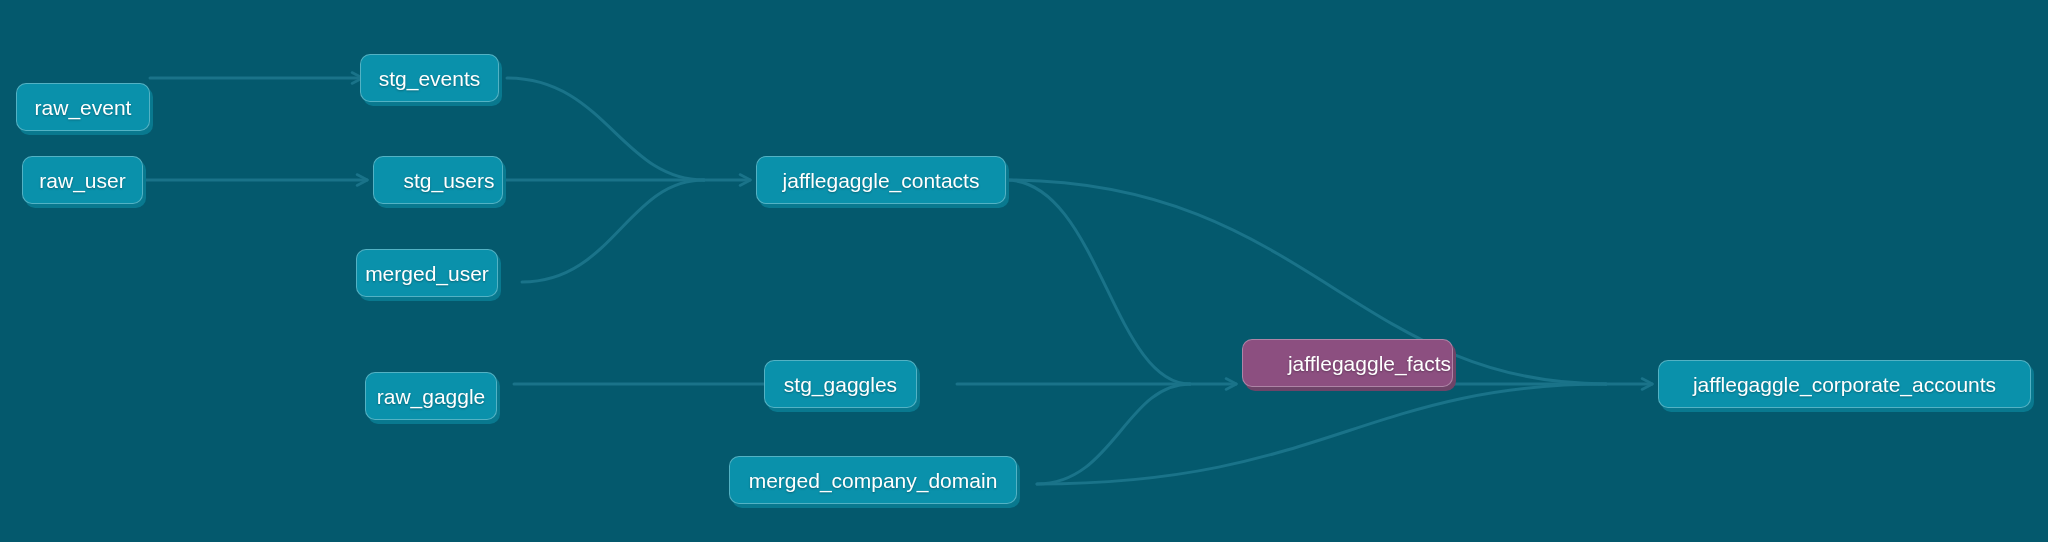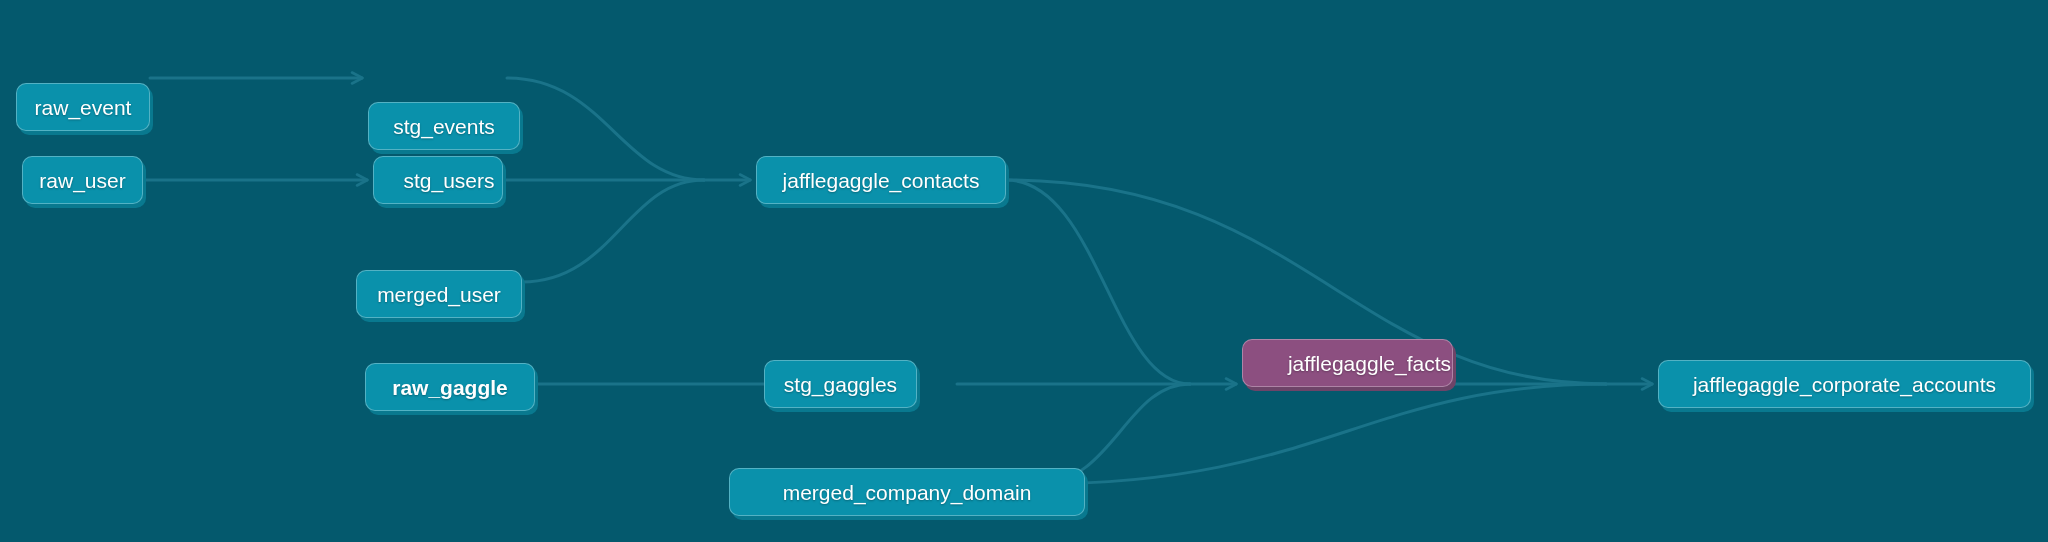--- a/index.html
+++ b/index.html
@@ -70,24 +70,24 @@
         <path d="M1006,180 C1098,180 1112.72,384 1190,384" fill="none" stroke="#1A7389" stroke-width="3" stroke-linecap="round"></path>
         <path d="M1037,484 C1113.5,484 1125.74,384 1190,384" fill="none" stroke="#1A7389" stroke-width="3" stroke-linecap="round"></path>
         <path d="M1606,384 L1652,384" fill="none" stroke="#1A7389" stroke-width="3" stroke-linecap="round" marker-end="url(#arrowhead)"></path>
         <path d="M1453,384 L1606,384" fill="none" stroke="#1A7389" stroke-width="3" stroke-linecap="round"></path>
         <path d="M1006,180 C1306,180 1354,384 1606,384" fill="none" stroke="#1A7389" stroke-width="3" stroke-linecap="round"></path>
         <path d="M1037,484 C1321.5,484 1367.02,384 1606,384" fill="none" stroke="#1A7389" stroke-width="3" stroke-linecap="round"></path>
       </g>
   </svg>
   <div id="node-layer">
       <div class="node model" style="left: 16px; top: 54px; width: 134px; height: 48px; margin-top: 29px;">raw_event</div>
-      <div class="node model" style="left: 368px; top: 54px; width: 152px; height: 48px; margin-top: 48px;">stg_events</div>
+      <div class="node model" style="left: 360px; top: 54px; width: 139px; height: 48px;">stg_events</div>
       <div class="node model" style="left: 22px; top: 156px; width: 121px; height: 48px;">raw_user</div>
       <div class="node model" style="left: 373px; top: 156px; width: 130px; height: 48px; padding-left: 22px;">stg_users</div>
       <div class="node model" style="left: 756px; top: 156px; width: 250px; height: 48px;">jafflegaggle_contacts</div>
-      <div class="node model" style="left: 356px; top: 270px; width: 166px; height: 48px;">merged_user</div>
-      <div class="node model" style="left: 365px; top: 363px; width: 170px; height: 48px; font-weight: bold;">raw_gaggle</div>
+      <div class="node model" style="left: 356px; top: 249px; width: 142px; height: 48px;">merged_user</div>
+      <div class="node model" style="left: 365px; top: 372px; width: 132px; height: 48px;">raw_gaggle</div>
       <div class="node model" style="left: 764px; top: 360px; width: 153px; height: 48px;">stg_gaggles</div>
       <div class="node highlight" style="left: 1242px; top: 339px; width: 211px; height: 48px; padding-left: 44px;">jafflegaggle_facts</div>
       <div class="node model" style="left: 1658px; top: 360px; width: 373px; height: 48px;">jafflegaggle_corporate_accounts</div>
-      <div class="node model" style="left: 729px; top: 468px; width: 356px; height: 48px;">merged_company_domain</div>
+      <div class="node model" style="left: 729px; top: 456px; width: 288px; height: 48px;">merged_company_domain</div>
     </div>
 </div>
 
 </body></html>

